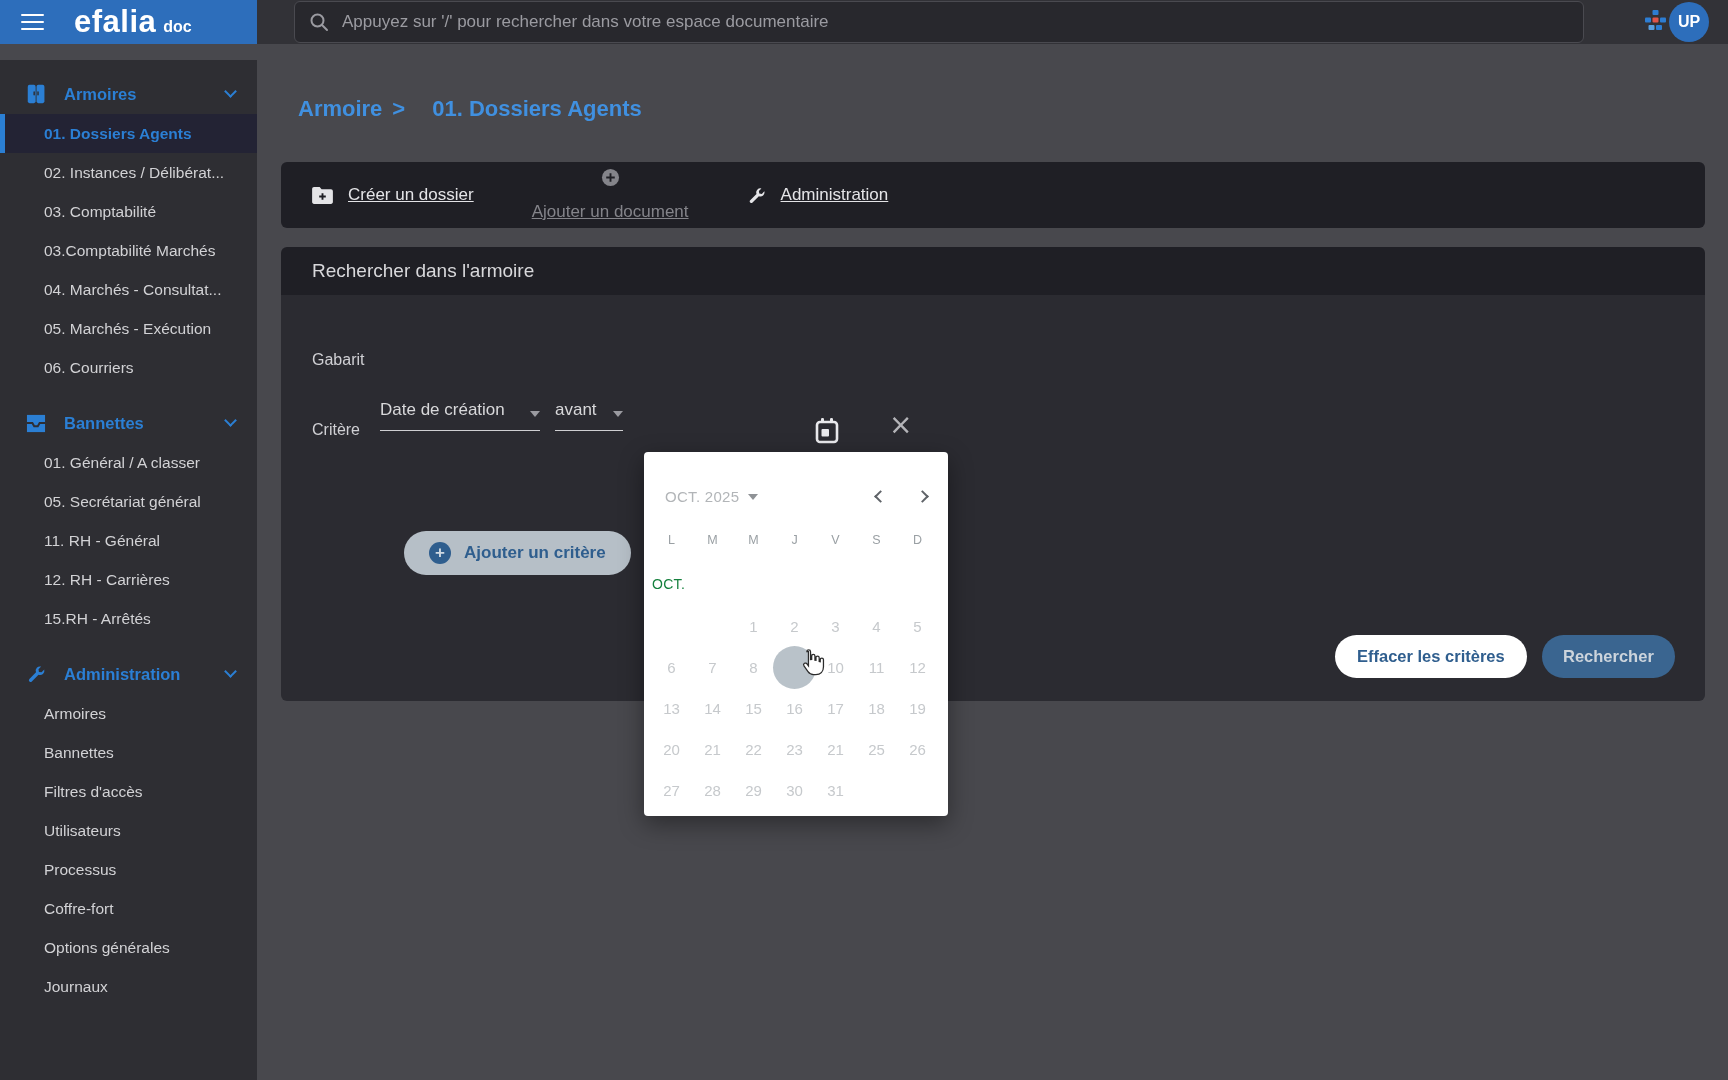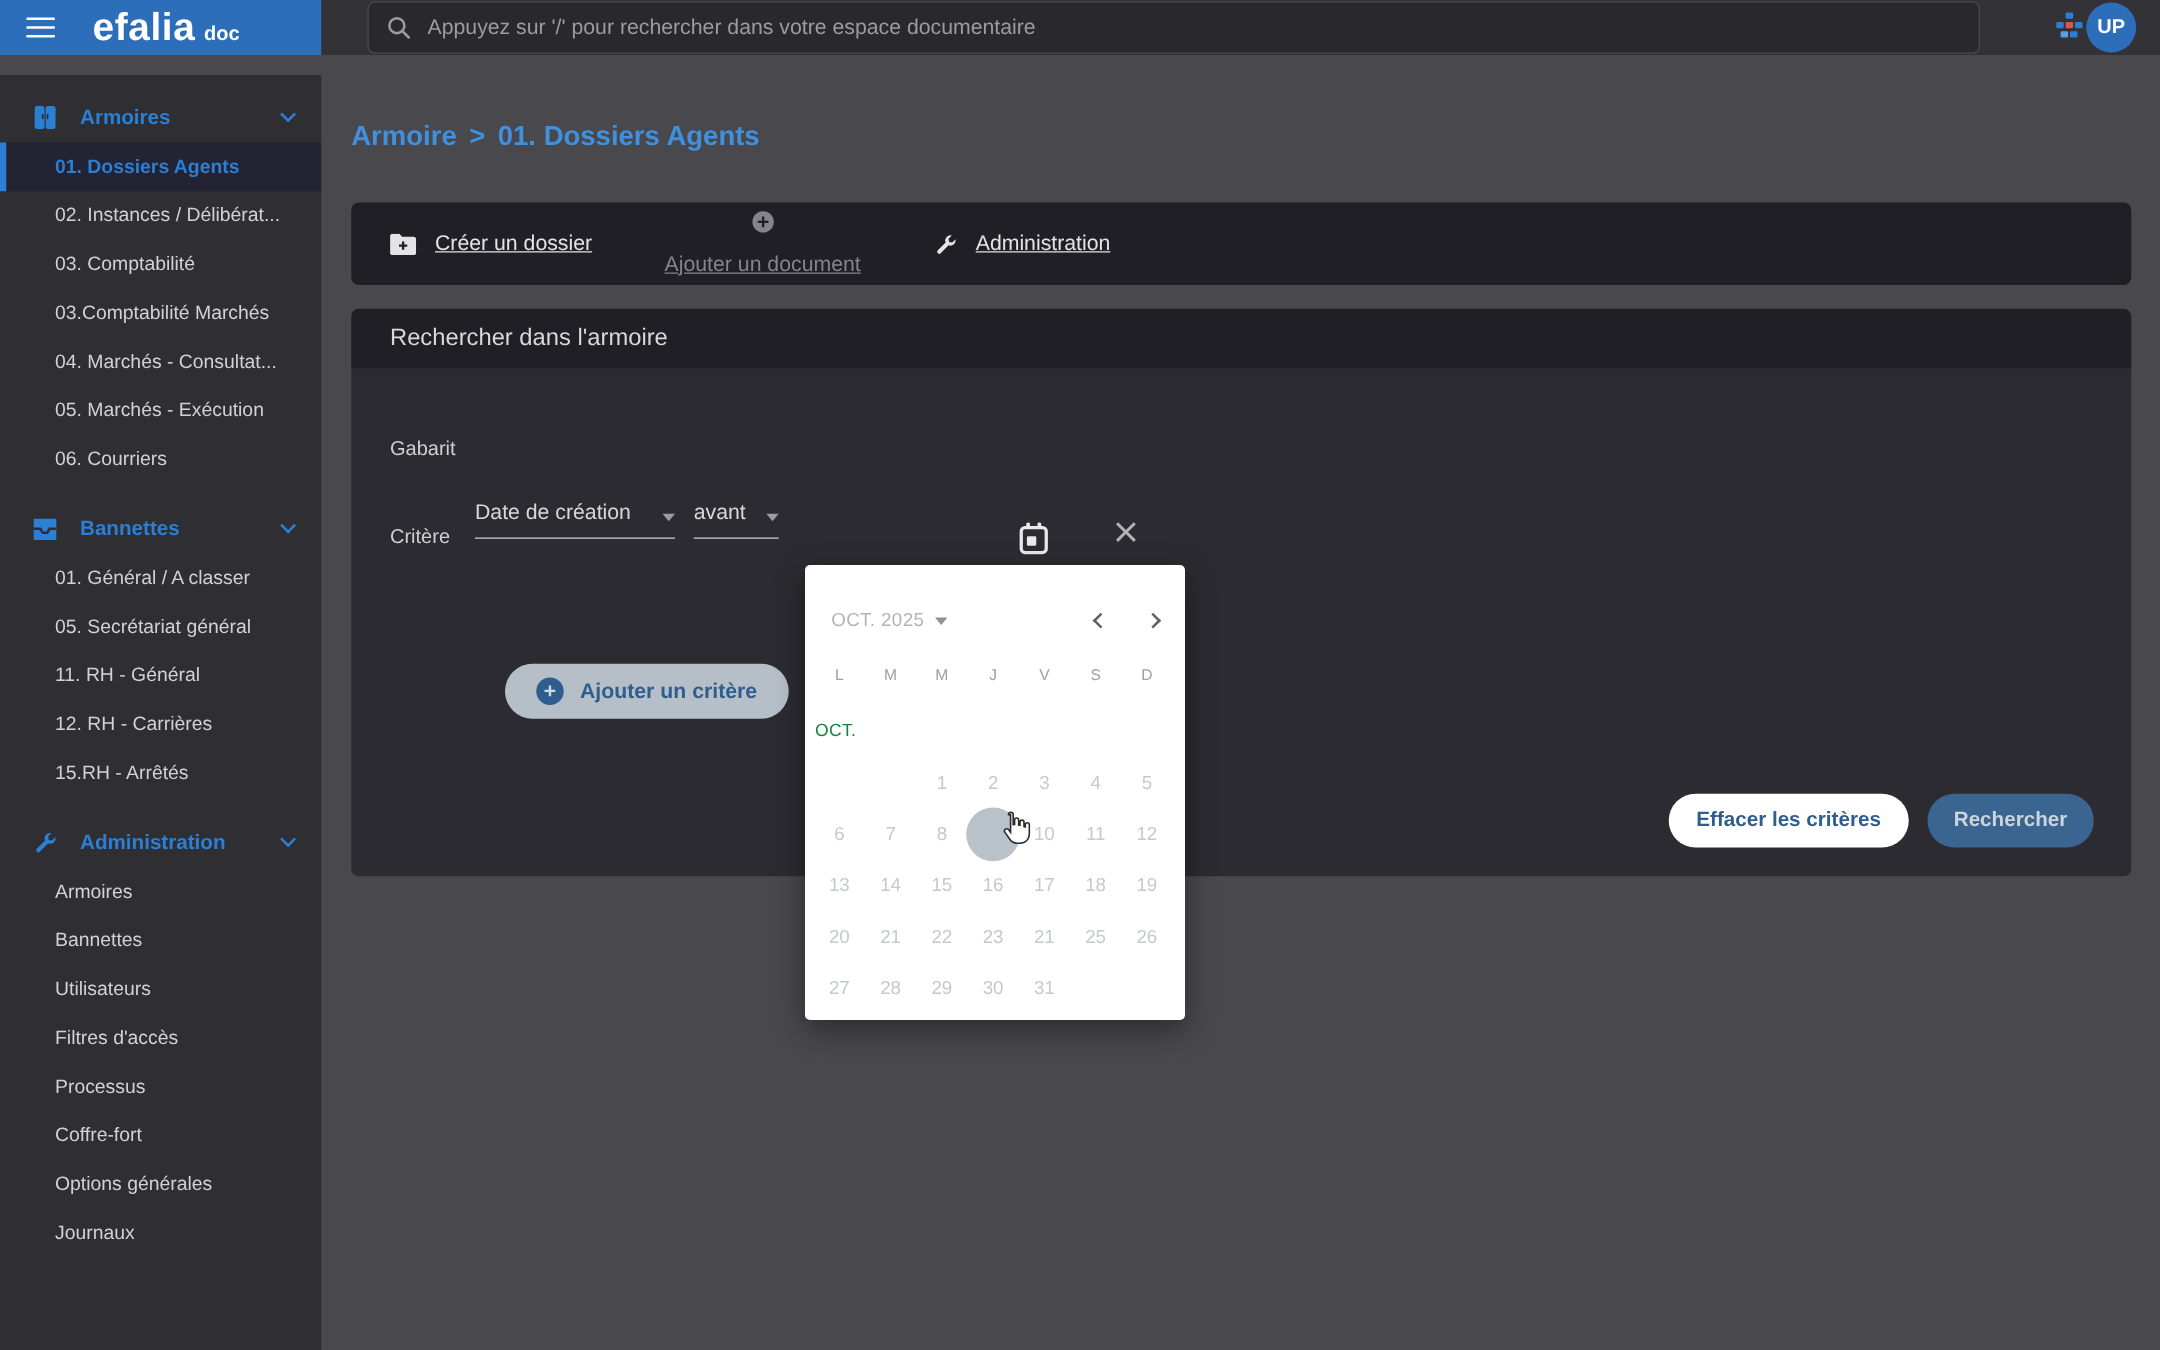--- a/index.html
+++ b/index.html
@@ -44,21 +44,21 @@
   .chev-down { width:9px; height:9px; border-right:2.5px solid #2b7fd4; border-bottom:2.5px solid #2b7fd4;
                transform:rotate(45deg); margin-top:-5px; }
   .side-item { height:39px; display:flex; align-items:center; padding-left:44px;
                color:#d2d2d5; font-size:15.5px; cursor:pointer; white-space:nowrap; }
   .side-item.selected { background:#232334; border-left:5px solid #2b7fd4; padding-left:39px;
                         color:#2b7fd4; font-weight:bold; }
 
   
   .main { position:absolute; left:257px; top:60px; right:0; bottom:0; padding:0 23px 0 24px; }
   .breadcrumb { margin-top:36px; font-size:22px; font-weight:bold; color:#4090e0; display:flex; gap:10px; }
-  .breadcrumb .crumb { cursor:pointer; }
+  .breadcrumb .crumb { cursor:pointer;margin-left:17px; }
 
   .toolbar { margin-top:40px; height:66px; background:#1f1f25; border-radius:6px;
              display:flex; align-items:center; padding:0 31px; gap:58px; }
   .tb-btn { display:flex; align-items:center; gap:15px; color:#e4e4e7; font-size:17px; cursor:pointer;text-decoration:underline; }
   .tb-btn.disabled { color:#84848a; cursor:default;flex-direction:column; }
 
   .panel { margin-top:19px; }
   .panel-title { height:48px; background:#1f1f25; border-radius:6px 6px 0 0; display:flex;
                  align-items:center; padding:0 31px; color:#d8d8db; font-size:19px; }
   .panel-body { position:relative; height:406px; background:#2b2b31; border-radius:0 0 6px 6px; }
@@ -209,22 +209,22 @@
             <span class="sec-icon">
               <svg width="20" height="20" viewBox="0 0 24 24">
                 <path d="M21.9 6.7a5.2 5.2 0 0 1-6.9 6.2L7 20.9a2.05 2.05 0 0 1-2.9-2.9L12 10a5.2 5.2 0 0 1 6.2-6.9l-3.2 3.2.5 3.2 3.2.5 3.2-3.3z" fill="#2b7fd4"></path>
               </svg>
             </span>
             <span class="s-label">Administration</span>
             <span class="chev-down"></span>
           </div>
           <div class="side-item">Armoires</div>
           <div class="side-item">Bannettes</div>
+          <div class="side-item">Filtres d'accès</div>
           <div class="side-item">Utilisateurs</div>
-          <div class="side-item">Filtres d'accès</div>
           <div class="side-item">Processus</div>
           <div class="side-item">Coffre-fort</div>
           <div class="side-item">Options générales</div>
           <div class="side-item">Journaux</div>
         </div>
       </nav>
   </aside>
 
   <div class="main">
 

